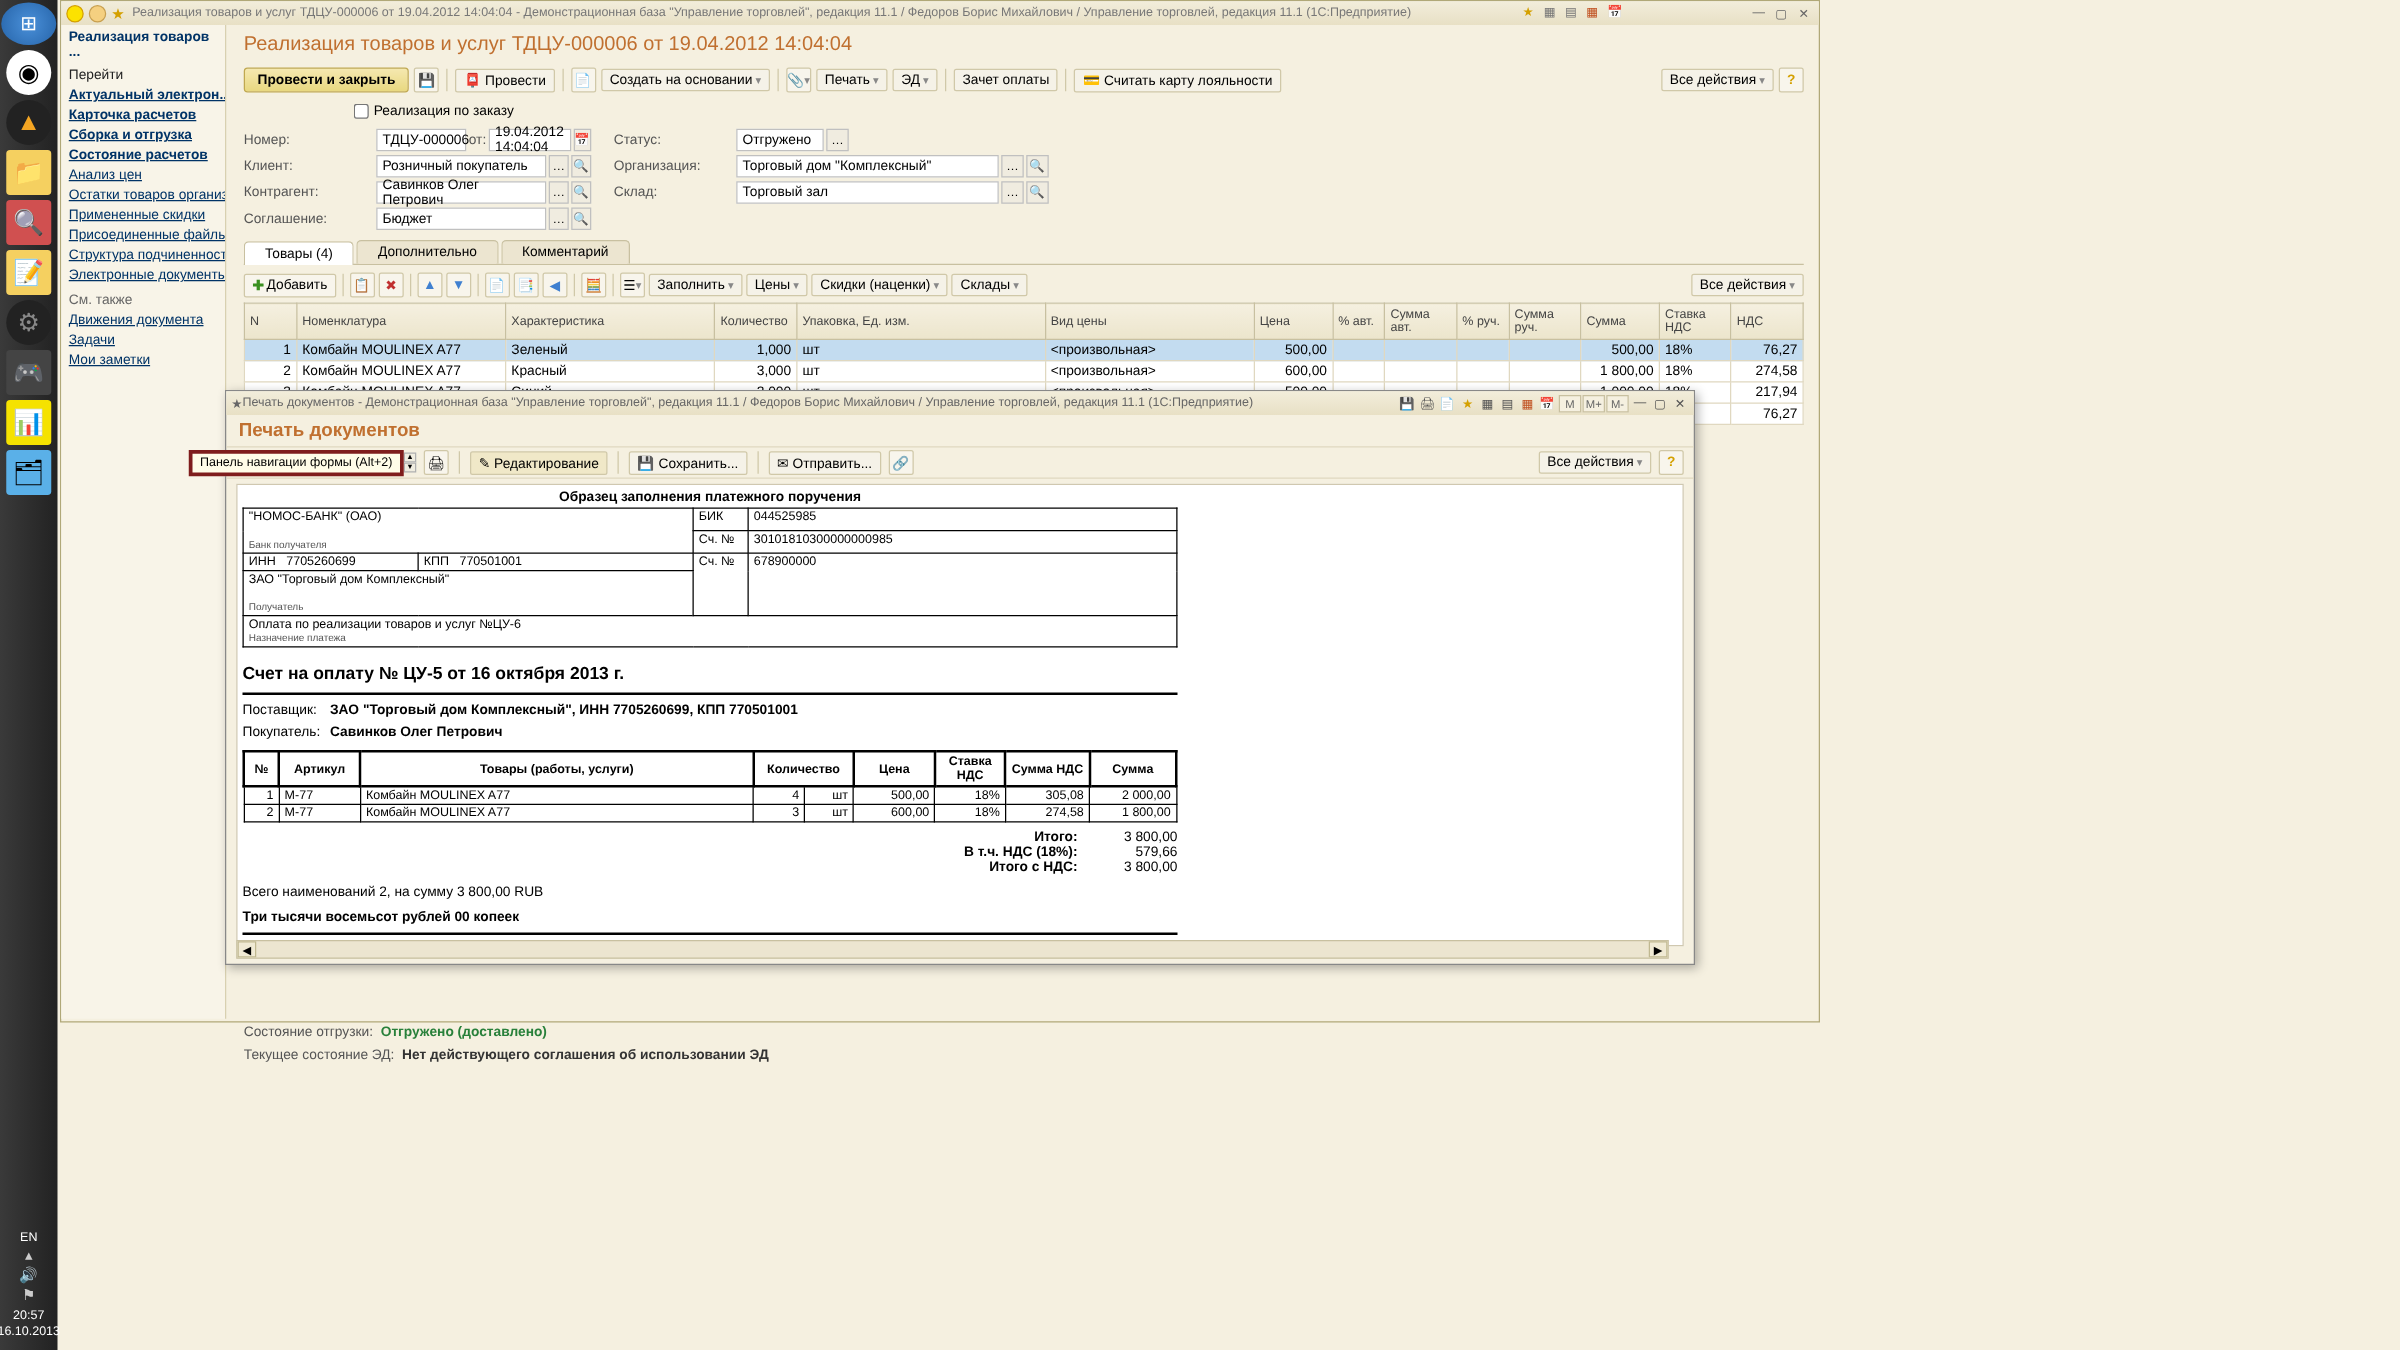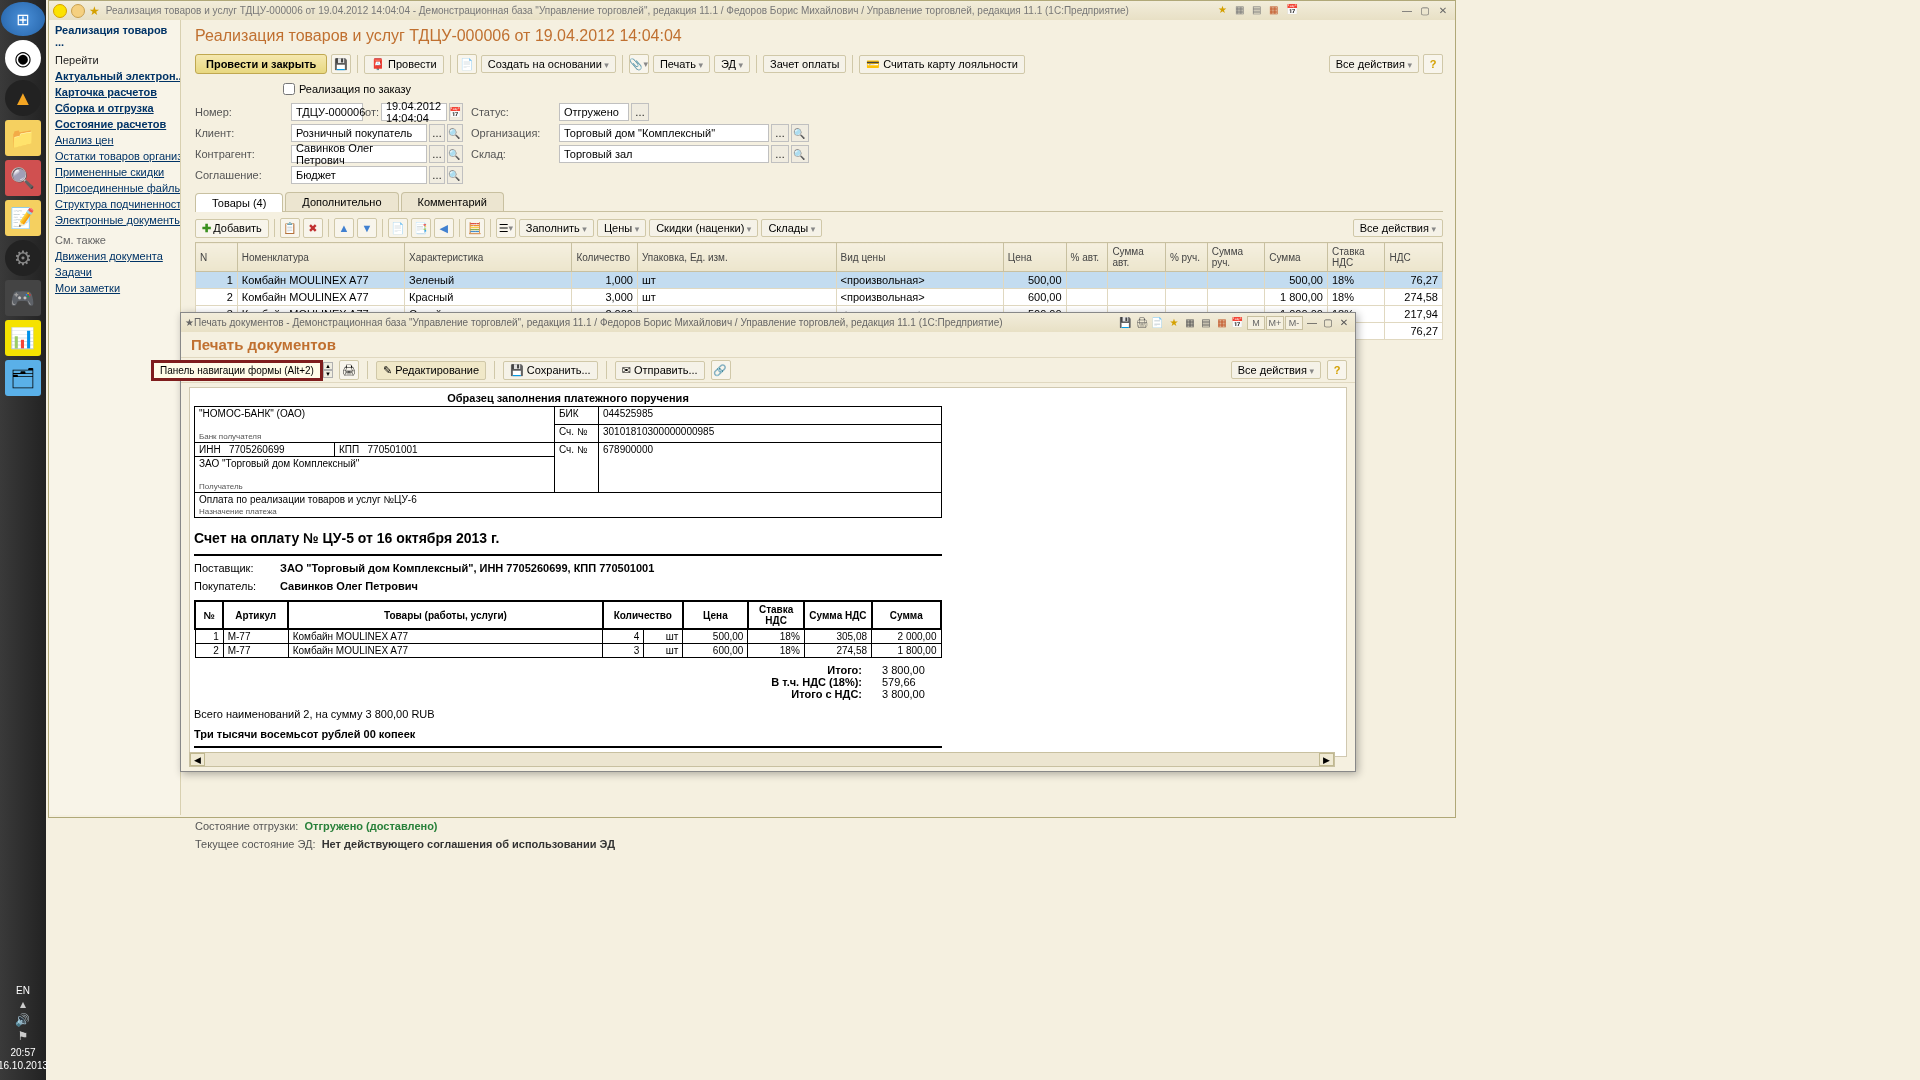--- a/index.html
+++ b/index.html
@@ -40,21 +40,21 @@
 .btn-prim { background: linear-gradient(#f5e8b0, #e8d880); border:1px solid #c0a850; border-radius:3px; padding: 3px 10px; font-weight:bold; font-size:11px; cursor:pointer; }
 .btn-flat { background:#f5f2e8; border:1px solid #d0c8a8; border-radius:2px; padding:2px 6px; font-size:11px; cursor:pointer; }
 .btn-ico { width:20px; height:20px; border:1px solid #d0c8a8; border-radius:2px; background:#f8f5ec; display:flex; align-items:center; justify-content:center; font-size:11px; cursor:pointer; }
 .tb-sep { width:1px; height:18px; background:#d0c8a8; margin:0 2px; }
 .tb-drop::after { content:' ▾'; font-size:9px; color:#888; }
 
 .checkbox-row { display:flex; align-items:center; gap:4px; font-size:11px; margin: 4px 0 8px 88px; }
 .checkbox-row input { width:12px; height:12px; }
 
 
-.form-grid { display:grid; grid-template-columns: 88px 172px 80px 260px; gap: 3px 8px; margin-bottom:8px; align-items:center; }
+.form-grid { display:grid; grid-template-columns: 88px 172px 80px 260px; gap: 3px 18px; margin-bottom:8px; align-items:center; }
 .lbl { font-size:11px; color:#555; }
 .fld { border:1px solid #c0c0c0; background:#fff; height:18px; padding:1px 4px; font-size:11px; display:flex; align-items:center; }
 .fld-grp { display:flex; align-items:center; gap:2px; }
 .fld-btn { width:18px; height:18px; border:1px solid #c0c0c0; background:#f0ece0; font-size:10px; display:flex; align-items:center; justify-content:center; cursor:pointer; }
 .fld.date { width:90px; }
 
 
 .tabs { display:flex; border-bottom:1px solid #c8c0a0; margin-bottom:4px; }
 .tab { padding:3px 16px; font-size:11px; border:1px solid #c8c0a0; border-bottom:none; border-radius:4px 4px 0 0; margin-right:2px; background:#ece5d0; cursor:pointer; }
 .tab.active { background:#fff; position:relative; top:1px; }
@@ -90,32 +90,32 @@
 
 .print-body { background:#fff; margin:4px 8px; height:370px; border:1px solid #d0c8b0; overflow:auto; padding:4px; position:relative; }
 .print-body-inner { width: 748px; }
 
 
 .inv-head-title { font-weight:bold; text-align:center; font-size:11px; margin-bottom:2px; }
 .inv-bank-tbl { width:100%; border-collapse:collapse; font-size:10px; margin-bottom:12px; }
 .inv-bank-tbl td { border:1px solid #000; padding:1px 4px; vertical-align:top; }
 .inv-bank-tbl .small { font-size:8px; color:#555; }
 .inv-h2 { font-size:14px; font-weight:bold; margin: 8px 0; }
-.inv-row { display:flex; gap:26px; font-size:11px; margin:6px 0; }
+.inv-row { display:flex; gap:10px; font-size:11px; margin:6px 0; }
 .inv-row .k { width:60px; }
 .inv-row .v { font-weight:bold; }
 
 .inv-items { width:100%; border-collapse:collapse; font-size:10px; margin-top:8px; }
 .inv-items th { border:2px solid #000; padding:2px 4px; font-weight:bold; text-align:center; background:#fff; }
 .inv-items td { border:1px solid #000; padding:1px 4px; }
 .inv-items td.r { text-align:right; }
 .inv-totals { font-size:11px; margin-top:6px; }
 .inv-totals div { display:flex; justify-content:flex-end; gap:20px; }
 .inv-totals .lab { width:120px; text-align:right; font-weight:bold; }
-.inv-totals .val { width:60px; }
+.inv-totals .val { width:60px; text-align:right; }
 .inv-note { font-size:11px; margin-top:8px; }
 
 .hscroll { position:absolute; bottom:4px; left:8px; right:20px; height:15px; background:#ece5d0; border:1px solid #c8c0a0; display:flex; }
 .hscroll .ar { width:15px; display:flex; align-items:center; justify-content:center; border:1px solid #c0b890; background:#f0ead4; font-size:9px; cursor:pointer; }
 .hscroll .track { flex:1; }
 
 
 .mem-btns { display:flex; gap:1px; }
 .mem-btns span { width:18px; height:14px; border:1px solid #c8c0a0; font-size:9px; display:flex; align-items:center; justify-content:center; background:#f5f0e0; }
 </style>

